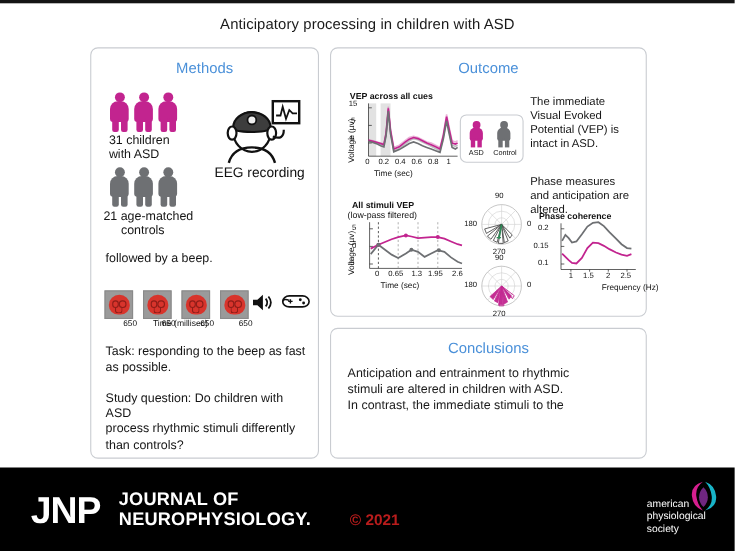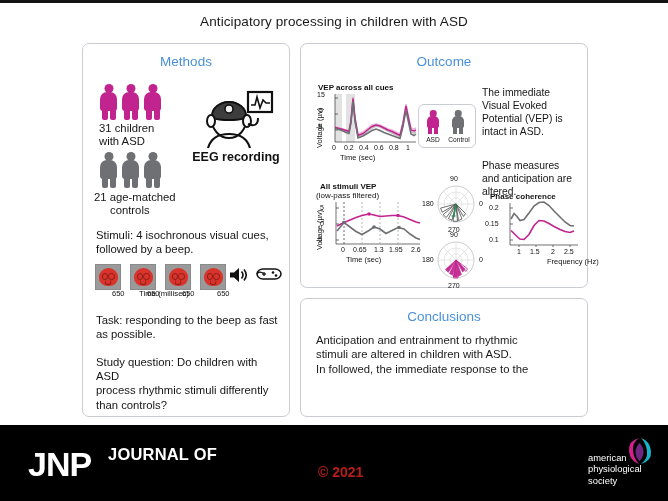--- a/index.html
+++ b/index.html
@@ -21,21 +21,21 @@
   .person .head{position:absolute;left:50%;transform:translateX(-50%);top:0;width:9px;height:9px;border-radius:50%;}
   .person .body{position:absolute;left:0;top:8px;width:17px;height:19px;border-radius:7px 7px 3px 3px;}
   .person .lleg{position:absolute;left:1.5px;top:24px;width:6px;height:12px;border-radius:0 0 2px 2px;}
   .person .rleg{position:absolute;right:1.5px;top:24px;width:6px;height:12px;border-radius:0 0 2px 2px;}
   .asd .head,.asd .body,.asd .lleg,.asd .rleg{background:#c2248f;}
   .ctl .head,.ctl .body,.ctl .lleg,.ctl .rleg{background:#6e7073;}
   .cap{position:absolute;font-size:11.3px;line-height:14px;color:#151515;}
 
   #eeg-icon{position:absolute;left:196px;top:88px;width:78px;height:62px;}
   #eeg-label{position:absolute;left:186px;top:150px;width:100px;text-align:center;
-             font-size:12.5px;font-weight:bold;color:#111;}
+             font-size:12.5px;font-weight:normal;color:#111;}
 
   #stimuli-text{position:absolute;left:96px;top:228px;width:182px;}
   .stim{position:absolute;width:24px;height:24px;background:#9a9a9a;
         border:1px solid #8a8a8a;display:flex;align-items:center;justify-content:center;}
   .stim .face{width:19px;height:18px;background:#d8342c;border-radius:50% 50% 45% 45%;position:relative;}
   .stim .face:before{content:"";position:absolute;left:3px;top:5px;width:4.5px;height:4.5px;
         border-radius:50%;border:1px solid #8e1d18;}
   .stim .face:after{content:"";position:absolute;right:3px;top:5px;width:4.5px;height:4.5px;
         border-radius:50%;border:1px solid #8e1d18;}
   .stim .mouth{position:absolute;left:50%;transform:translateX(-50%);bottom:1.5px;
@@ -147,21 +147,20 @@
   <ellipse cx="15" cy="33" rx="4" ry="6" fill="#fff" stroke="#111" stroke-width="2"></ellipse>
   <ellipse cx="51" cy="33" rx="4" ry="6" fill="#fff" stroke="#111" stroke-width="2"></ellipse>
   <path d="M12 60 q4 -14 21 -14 q17 0 21 14" fill="none" stroke="#111" stroke-width="2.2"></path>
   <path d="M52 36 q10 4 10 -6" fill="none" stroke="#111" stroke-width="2"></path>
   <rect x="52" y="4" width="24" height="20" fill="#fff" stroke="#111" stroke-width="2.2"></rect>
   <polyline points="55,17 59,17 61,9 64,20 67,12 70,15 74,15" fill="none" stroke="#111" stroke-width="1.6"></polyline>
 </svg>
 <div id="eeg-label">EEG recording</div>
 
 <div id="stimuli-text" class="body-text">
-  <div>Stimuli: 4 isochronous visual cues,</div>
   <div>followed by a beep.</div>
 </div>
 
 <div class="stim" style="left:95px;top:264px;">
     <div class="face">
       <div class="mouth"></div>
     </div>
   </div>
 <div class="stim" style="left:130px;top:264px;">
     <div class="face">
@@ -364,27 +363,28 @@
 <div class="tick" style="left:551px;top:248px;">2</div>
 <div class="tick" style="left:564px;top:248px;">2.5</div>
 <div class="axlab" style="left:511px;top:257px;margin-left:36px;">Frequency (Hz)</div>
 
 <div class="card" id="conclusions-card">
   <div class="card-head">Conclusions</div>
 </div>
 <div id="conclusions-text">
   <div>Anticipation and entrainment to rhythmic</div>
   <div>stimuli are altered in children with ASD.</div>
-  <div>In followed, the immediate response to the</div>
+  <div>In contrast, the immediate stimuli to the</div>
 </div>
 
 <div id="footer"></div>
 <div id="jnp-mark">JNP</div>
 <div id="jnp-words">
   <div>JOURNAL OF</div>
+  <div>NEUROPHYSIOLOGY.</div>
 </div>
 <div id="jnp-copy">© 2021</div>
 <div id="aps-text">
   <div>american</div>
   <div>physiological</div>
   <div>society</div>
 </div>
 <svg id="aps-logo" viewBox="0 0 28 30">
   <path d="M13 2 q-7 5 -6 13 q1 8 6 13 q-9 -3 -10 -13 q-1 -10 10 -13Z" fill="#d61f8f"></path>
   <path d="M15 2 q9 3 10 13 q1 10 -10 13 q7 -5 6 -13 q-1 -8 -6 -13Z" fill="#18b3c7"></path>

